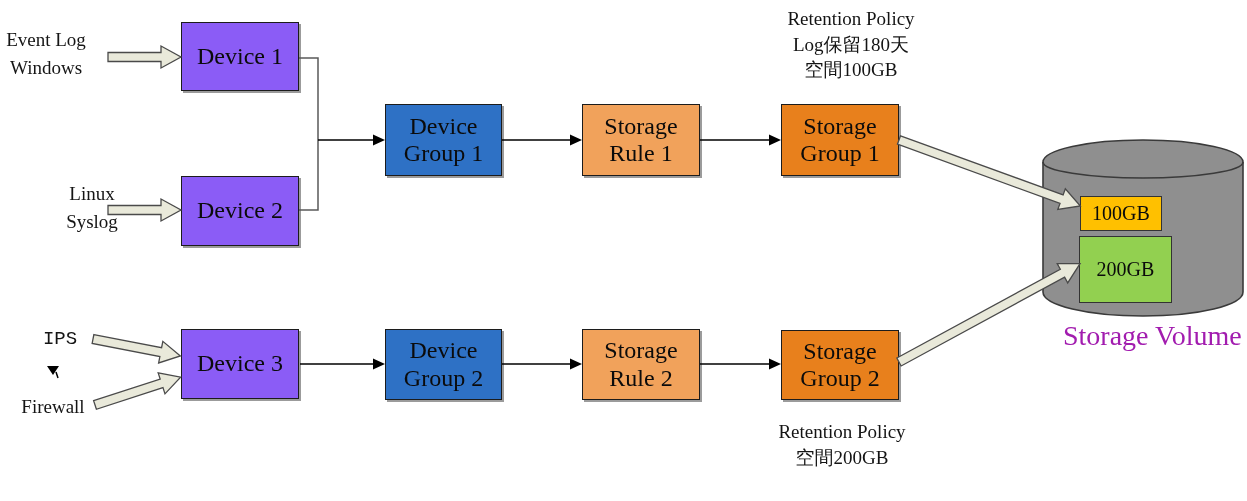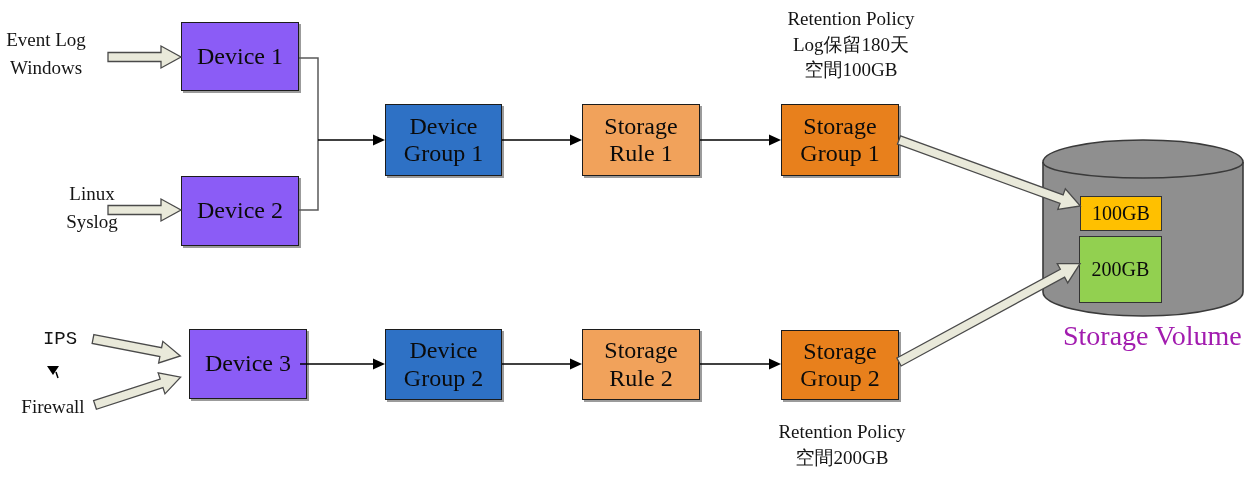--- a/index.html
+++ b/index.html
@@ -15,21 +15,21 @@
     display:flex;flex-direction:column;align-items:center;justify-content:center;
     border:1.4px solid #1c1c1c;box-shadow:2px 2px 0 #9b9b9b;
     font-size:24px;line-height:1.14;text-align:center;
   }
   .cyan{background:#8b5cf6;}
   .blue{background:#2E71C5;}
   .lorange{background:#F1A25B;}
   .dorange{background:#E8801C;}
   #device1{left:181px;top:22px;width:118px;height:69px;}
   #device2{left:181px;top:176px;width:118px;height:70px;}
-  #device3{left:181px;top:329px;width:118px;height:70px;margin-left:8px;}
+  #device3{left:181px;top:329px;width:118px;height:70px;}
   #dgroup1{left:385px;top:104px;width:117px;height:72px;}
   #dgroup2{left:385px;top:329px;width:117px;height:71px;}
   #srule1{left:582px;top:104px;width:118px;height:72px;}
   #srule2{left:582px;top:329px;width:118px;height:71px;}
   #sgroup1{left:781px;top:104px;width:118px;height:72px;}
   #sgroup2{left:781px;top:330px;width:118px;height:70px;}
   .src-label{
     position:absolute;z-index:2;font-size:19px;line-height:1.45;text-align:center;color:#151515;
   }
   #lbl-windows{left:0px;top:26px;width:92px;}
@@ -40,21 +40,21 @@
     position:absolute;z-index:2;font-size:19px;line-height:1.35;text-align:center;color:#141414;
     font-family:"Liberation Serif","DejaVu Sans",serif;
   }
   #retention1{left:735px;top:6px;width:232px;}
   #retention2{left:726px;top:419px;width:232px;}
   .alloc{
     position:absolute;z-index:2;box-sizing:border-box;border:1.6px solid #333333;
     display:flex;align-items:center;justify-content:center;font-size:20px;
   }
   #alloc1{left:1080px;top:187px;width:82px;height:35px;background:#FFC000;margin-top:9px;}
-  #alloc2{left:1079px;top:236px;width:83px;height:67px;background:#92D050;}
+  #alloc2{left:1079px;top:236px;width:93px;height:67px;background:#92D050;}
   #storage-volume-label{
     position:absolute;z-index:2;left:1063px;top:320px;width:180px;
     text-align:left;font-size:28px;color:#a21caf;
   }
   .ln{display:block;}
 </style>
 </head>
 <body>
 
 <div id="stage">

